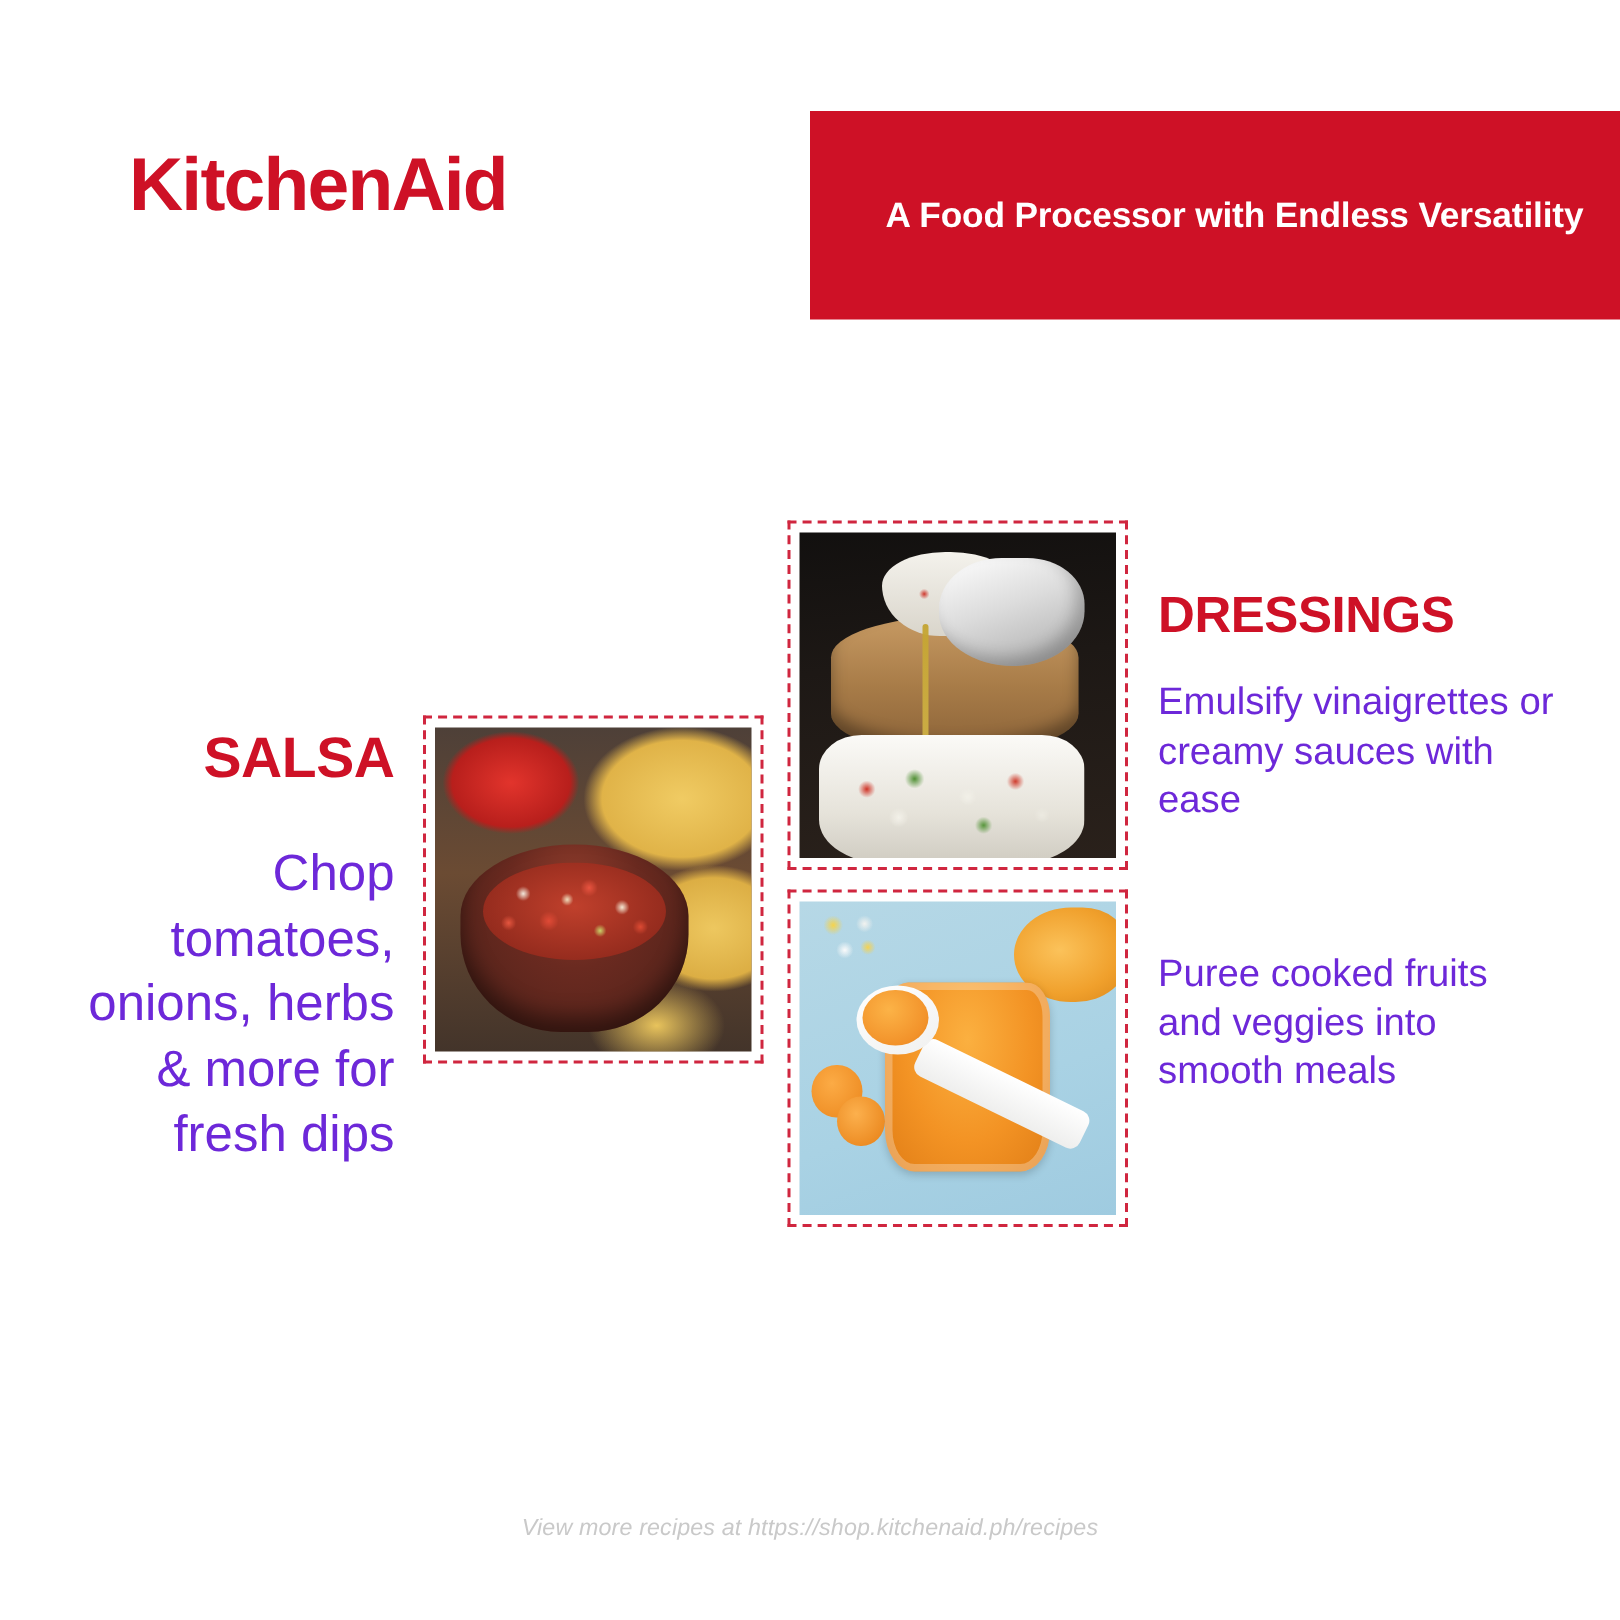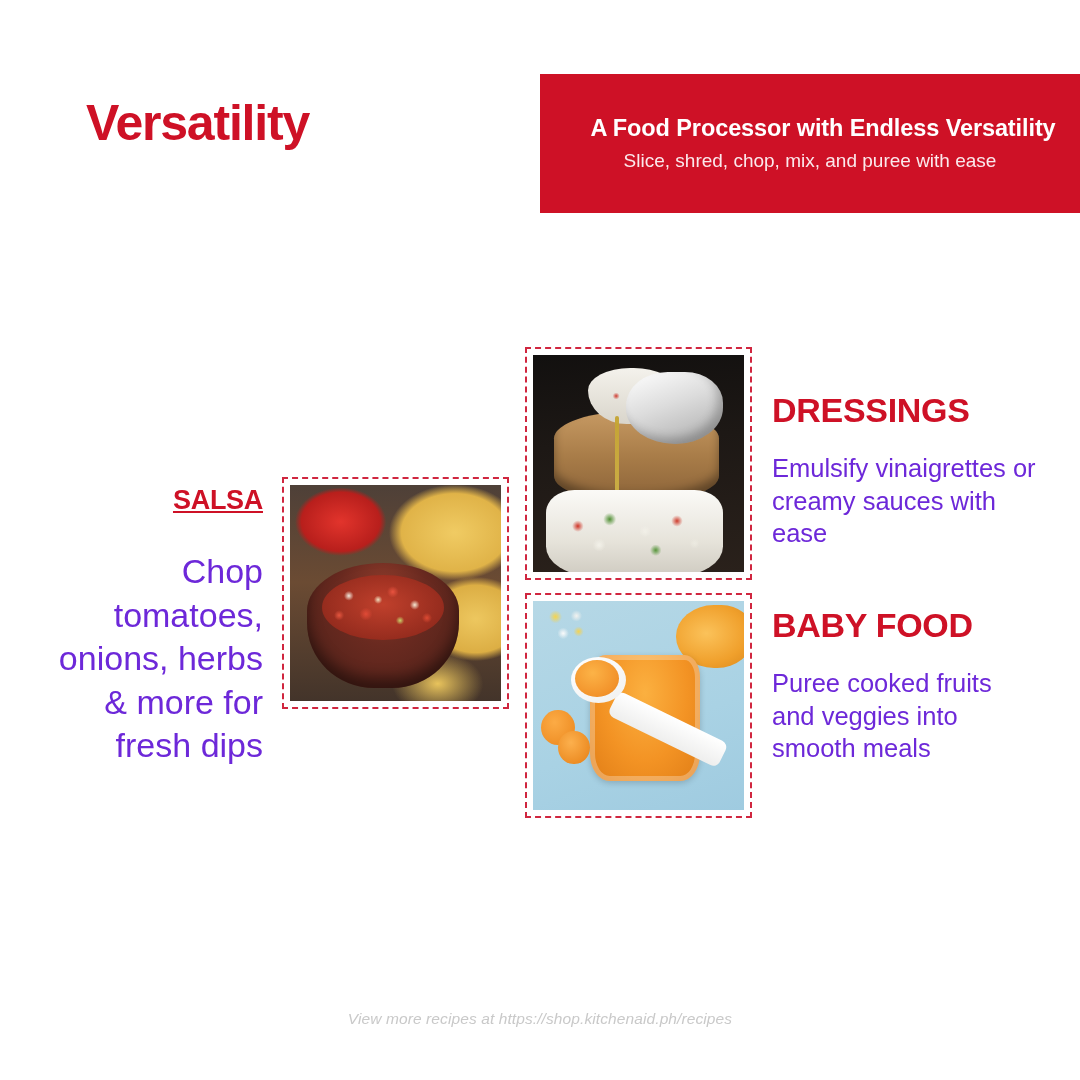--- a/index.html
+++ b/index.html
@@ -59,21 +59,21 @@
   .feature-title {
     color:#CE1126; font-weight:bold; line-height:1;
   }
   .feature-desc {
     color:#6d28d9; font-weight:400; line-height:1.28;
   }
 
   #salsa-text {
     position:absolute; left:35px; top:487px; width:228px; text-align:right;
   }
-  #salsa-text .feature-title { font-size:27px; letter-spacing:-0.3px;text-decoration:underline; }
+  #salsa-text .feature-title { font-size:38px; letter-spacing:-0.3px; }
   #salsa-text .feature-desc  { font-size:34px; margin-top:36px; }
 
   #dressings-text {
     position:absolute; left:772px; top:357px; width:268px; text-align:left;margin-top:36px;
   }
   #dressings-text .feature-title { font-size:34px; letter-spacing:-0.3px; }
   #dressings-text .feature-desc  { font-size:25.5px; margin-top:25px; }
 
   #babyfood-text {
     position:absolute; left:772px; top:608px; width:268px; text-align:left;
@@ -212,26 +212,25 @@
       radial-gradient(circle 9px at 30% 30%, #f6d34a 0%, rgba(246,211,74,0) 72%),
       radial-gradient(circle 8px at 68% 28%, #f2f2ef 0%, rgba(242,242,239,0) 72%),
       radial-gradient(circle 8px at 44% 66%, #fafafa 0%, rgba(250,250,250,0) 72%),
       radial-gradient(circle 7px at 72% 62%, #f4d250 0%, rgba(244,210,80,0) 72%);
   }
 </style>
 </head>
 <body>
 
 <div id="brand-block">
-  <div id="brand-name">Versatility</div>
+  <div id="brand-name">KitchenAid</div>
 </div>
 
 <div id="hero-banner">
   <div id="hero-title">A Food Processor with Endless Versatility</div>
-  <div id="hero-subtitle">Slice, shred, chop, mix, and puree with ease</div>
 </div>
 
 <div id="salsa-text">
   <div class="feature-title">SALSA</div>
   <div class="feature-desc">Chop tomatoes, onions, herbs &amp; more for fresh dips</div>
 </div>
 
 <div class="photo-frame" id="frame-salsa">
   <div class="photo art-salsa">
     <div class="salsa-bowl">
@@ -262,17 +261,16 @@
     <div class="bf-jar"></div>
     <div class="bf-carrot-a"></div>
     <div class="bf-carrot-b"></div>
     <div class="bf-spoon-handle"></div>
     <div class="bf-spoon-bowl"></div>
     <div class="bf-spoon-scoop"></div>
   </div>
 </div>
 
 <div id="babyfood-text">
-  <div class="feature-title">BABY FOOD</div>
   <div class="feature-desc">Puree cooked fruits and veggies into smooth meals</div>
 </div>
 
 <div id="footer-note">View more recipes at https://shop.kitchenaid.ph/recipes</div>
 
 </body></html>

